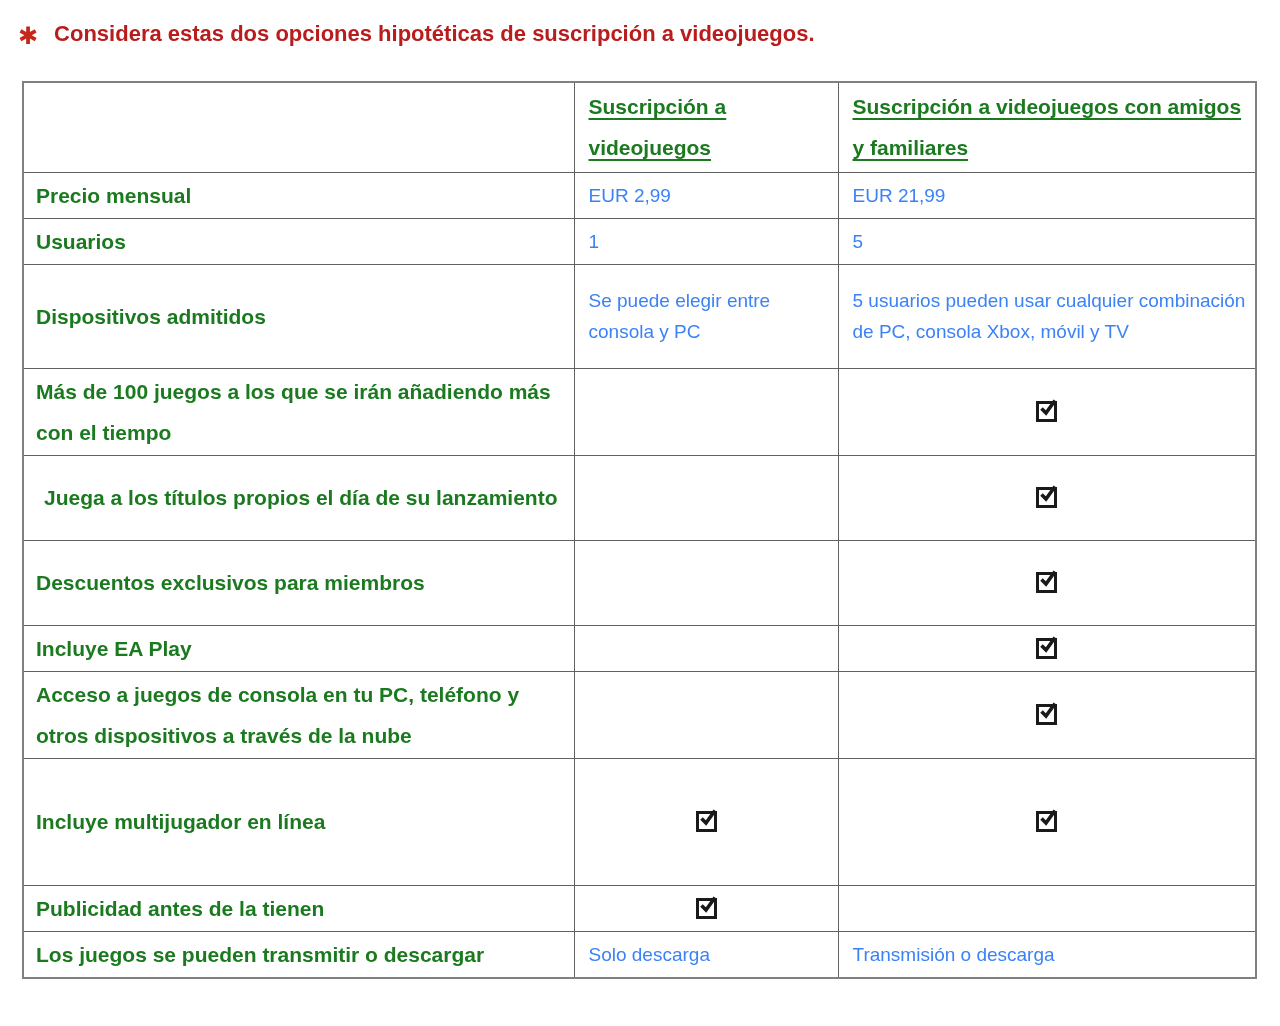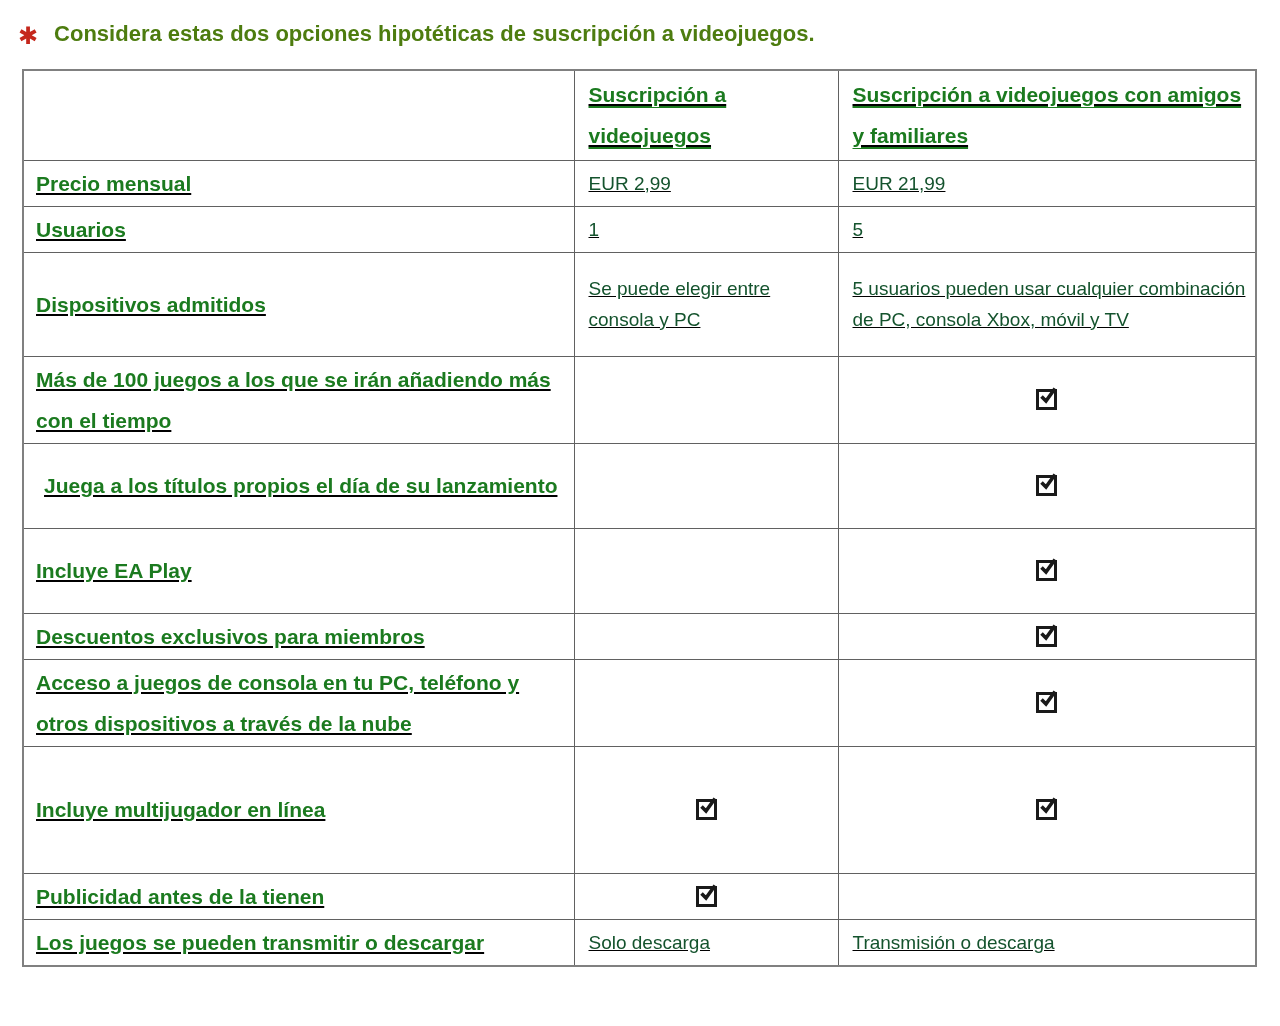--- a/index.html
+++ b/index.html
@@ -10,29 +10,28 @@
   }
   .question-header{
     display:flex;align-items:flex-start;
     margin:18px 0 0 18px;
   }
   .req-star{
     color:#c5271c;font-size:24px;font-weight:bold;
     line-height:30px;margin:3px 16px 0 0;
   }
   .question-title{
-    color:#4d7c0f;font-size:22px;font-weight:bold;line-height:32px;
+    color:#b91c1c;font-size:22px;font-weight:bold;line-height:32px;
   }
   table.compare{
     border-collapse:collapse;
-    margin:18px 0 0 22px;
+    margin:30px 0 0 22px;
     table-layout:fixed;
     width:1233px;
     border:2px solid #808080;
-    text-decoration:underline;
   }
   table.compare th, table.compare td{
     border:1px solid #616161;
     vertical-align:middle;
     box-sizing:border-box;
     overflow:hidden;
   }
   col.c-label{width:551px;}
   col.c-plan1{width:264px;}
   col.c-plan2{width:418px;}
@@ -44,21 +43,21 @@
     text-decoration:underline;
     text-underline-offset:4px;
   }
   thead th.corner{text-decoration:none;}
   td.label-cell{
     padding:2px 8px 2px 12px;
     color:#1b7a1f;font-size:21px;font-weight:bold;line-height:41px;
   }
   td.value-cell{
     padding:2px 8px 2px 14px;
-    color:#14532d;font-size:19px;font-weight:normal;line-height:31px;
+    color:#3b82f6;font-size:19px;font-weight:normal;line-height:31px;
   }
   td.check-cell{text-align:center;}
   .checkbox{
     display:inline-block;position:relative;
     width:15px;height:15px;
     border:3px solid #1a1a1a;background:#fff;
     vertical-align:middle;
   }
   .checkbox svg{
     position:absolute;left:-1px;top:-6px;width:20px;height:20px;
@@ -122,28 +121,28 @@
             </svg></span></td>
       </tr>
       <tr>
         <td class="label-cell">Juega a los títulos propios el día de su lanzamiento</td>
         <td></td>
         <td class="check-cell"><span class="checkbox"><svg viewBox="0 0 20 20">
               <polyline points="3.5,10.5 8,15 17,2.5" fill="none" stroke="#1a1a1a" stroke-width="3.6"></polyline>
             </svg></span></td>
       </tr>
       <tr>
-        <td class="label-cell">Incluye EA Play</td>
+        <td class="label-cell">Descuentos exclusivos para miembros</td>
         <td></td>
         <td class="check-cell"><span class="checkbox"><svg viewBox="0 0 20 20">
               <polyline points="3.5,10.5 8,15 17,2.5" fill="none" stroke="#1a1a1a" stroke-width="3.6"></polyline>
             </svg></span></td>
       </tr>
       <tr>
-        <td class="label-cell">Descuentos exclusivos para miembros</td>
+        <td class="label-cell">Incluye EA Play</td>
         <td></td>
         <td class="check-cell"><span class="checkbox"><svg viewBox="0 0 20 20">
               <polyline points="3.5,10.5 8,15 17,2.5" fill="none" stroke="#1a1a1a" stroke-width="3.6"></polyline>
             </svg></span></td>
       </tr>
       <tr>
         <td class="label-cell">Acceso a juegos de consola en tu PC, teléfono y otros dispositivos a través de la nube</td>
         <td></td>
         <td class="check-cell"><span class="checkbox"><svg viewBox="0 0 20 20">
               <polyline points="3.5,10.5 8,15 17,2.5" fill="none" stroke="#1a1a1a" stroke-width="3.6"></polyline>

